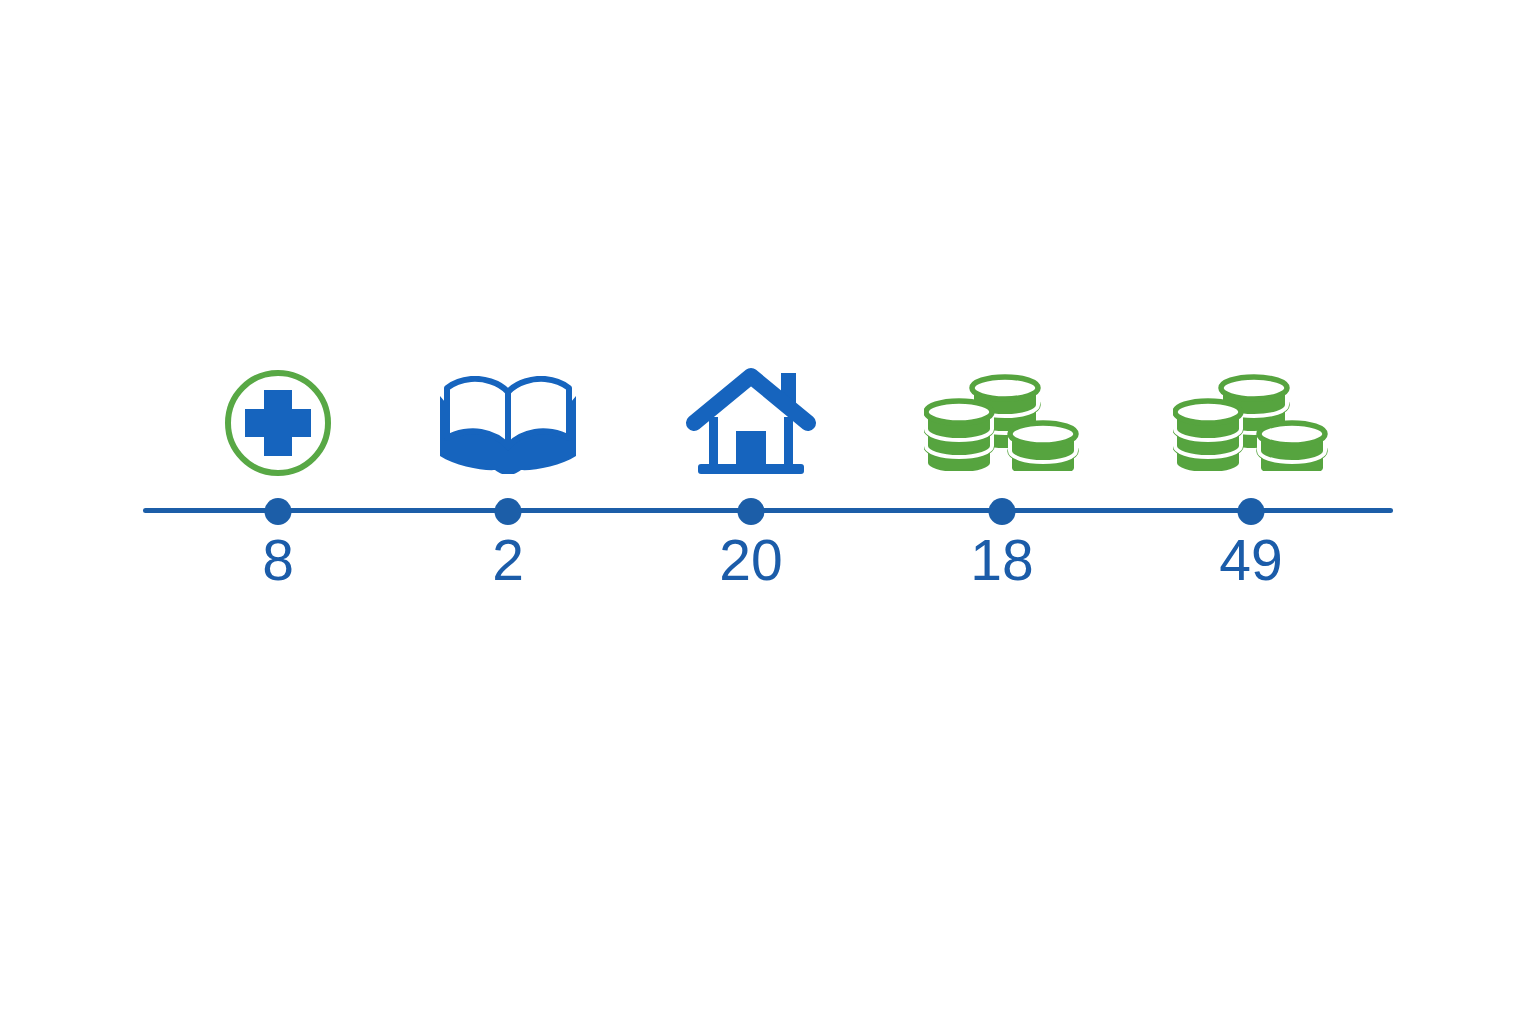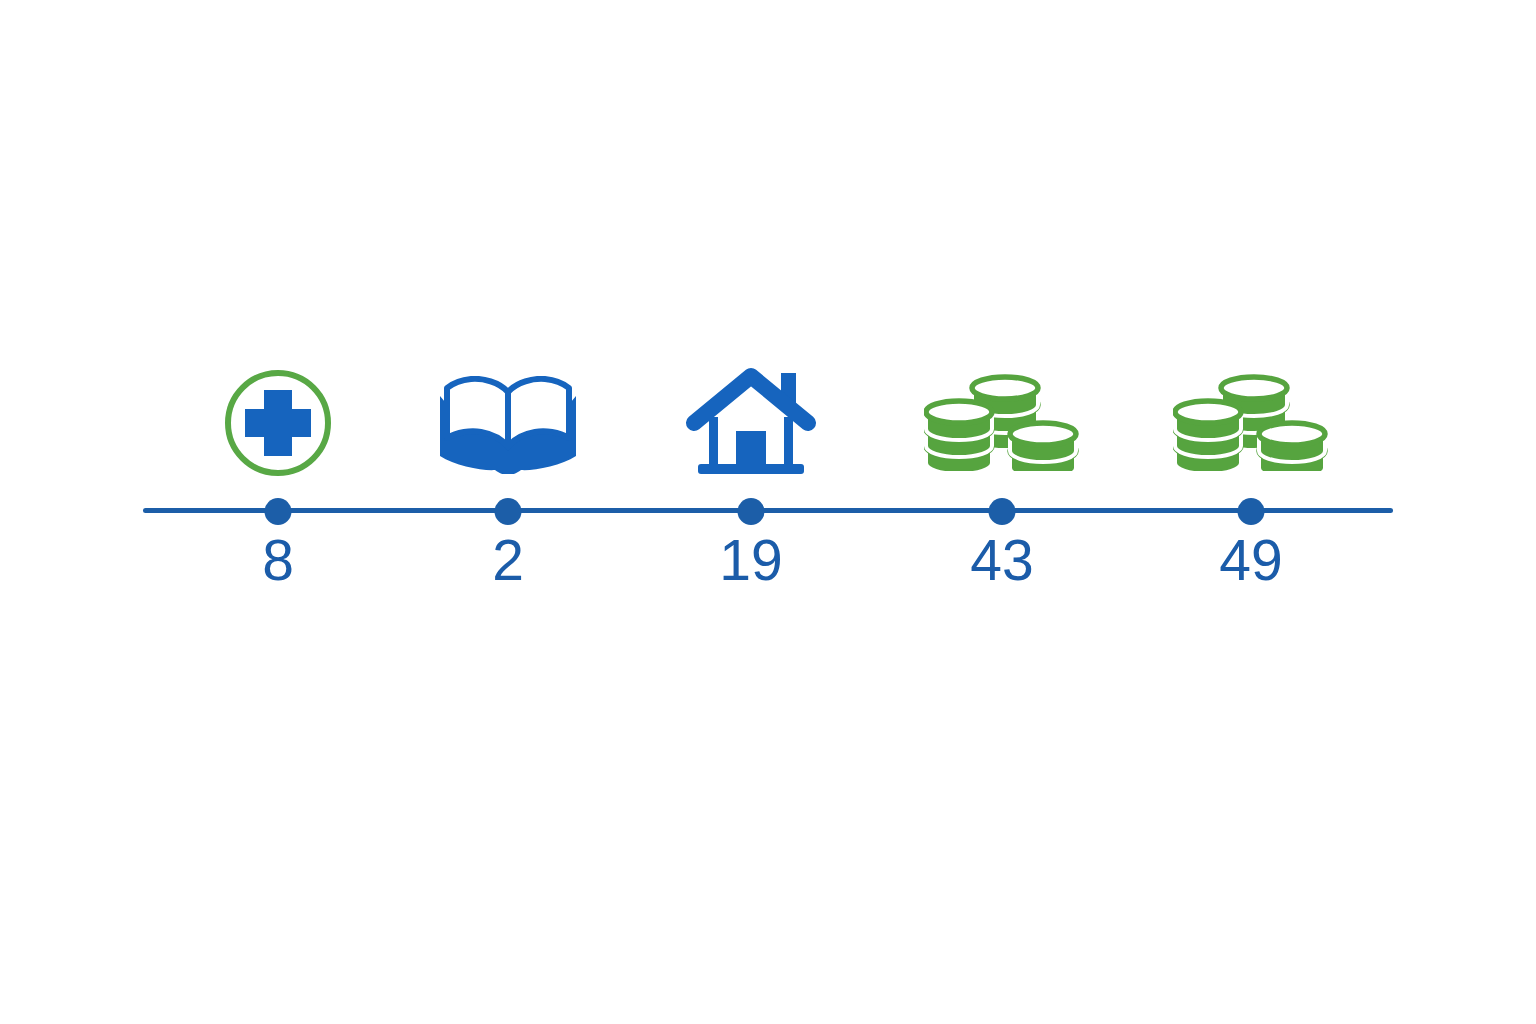--- a/index.html
+++ b/index.html
@@ -94,21 +94,21 @@
       <svg width="134" height="107" viewBox="0 0 134 107">
         <rect class="blue-fill" x="97" y="6" width="15" height="34"></rect>
         <path class="roof" d="M10 56 L67 9 L124 56"></path>
         <rect class="blue-fill" x="25" y="50" width="9" height="50"></rect>
         <rect class="blue-fill" x="100" y="50" width="9" height="50"></rect>
         <rect class="blue-fill" x="14" y="97" width="106" height="10" rx="3"></rect>
         <rect class="blue-fill" x="52" y="64" width="30" height="35"></rect>
       </svg>
     </span>
     <span class="m-dot"></span>
-    <span class="m-label">19</span>
+    <span class="m-label">20</span>
   </div>
 
   <div class="milestone" style="left:1002px">
     <span class="m-icon" style="top:371px">
       <svg width="156" height="100" viewBox="0 0 156 100">
 
         <path class="coin-band" d="M48 51 L48 68 A33 11 0 0 0 114 68 L114 51 Z"></path>
         <path class="coin-band" d="M48 34 L48 51 A33 11 0 0 0 114 51 L114 34 Z"></path>
         <ellipse class="coin-top" cx="81" cy="34" rx="33" ry="11"></ellipse>
         <path class="coin-band" d="M48 17 L48 34 A33 11 0 0 0 114 34 L114 17 Z"></path>
@@ -121,21 +121,21 @@
         <path class="coin-band" d="M2 41 L2 58 A33 11 0 0 0 68 58 L68 41 Z"></path>
         <ellipse class="coin-top" cx="35" cy="41" rx="33" ry="11"></ellipse>
 
         <path class="coin-band" d="M86 80 L86 97 A33 11 0 0 0 152 97 L152 80 Z"></path>
         <ellipse class="coin-top" cx="119" cy="80" rx="33" ry="11"></ellipse>
         <path class="coin-band" d="M86 63 L86 80 A33 11 0 0 0 152 80 L152 63 Z"></path>
         <ellipse class="coin-top" cx="119" cy="63" rx="33" ry="11"></ellipse>
       </svg>
     </span>
     <span class="m-dot"></span>
-    <span class="m-label">43</span>
+    <span class="m-label">18</span>
   </div>
 
   <div class="milestone" style="left:1251px">
     <span class="m-icon" style="top:371px">
       <svg width="156" height="100" viewBox="0 0 156 100">
 
         <path class="coin-band" d="M48 51 L48 68 A33 11 0 0 0 114 68 L114 51 Z"></path>
         <path class="coin-band" d="M48 34 L48 51 A33 11 0 0 0 114 51 L114 34 Z"></path>
         <ellipse class="coin-top" cx="81" cy="34" rx="33" ry="11"></ellipse>
         <path class="coin-band" d="M48 17 L48 34 A33 11 0 0 0 114 34 L114 17 Z"></path>

